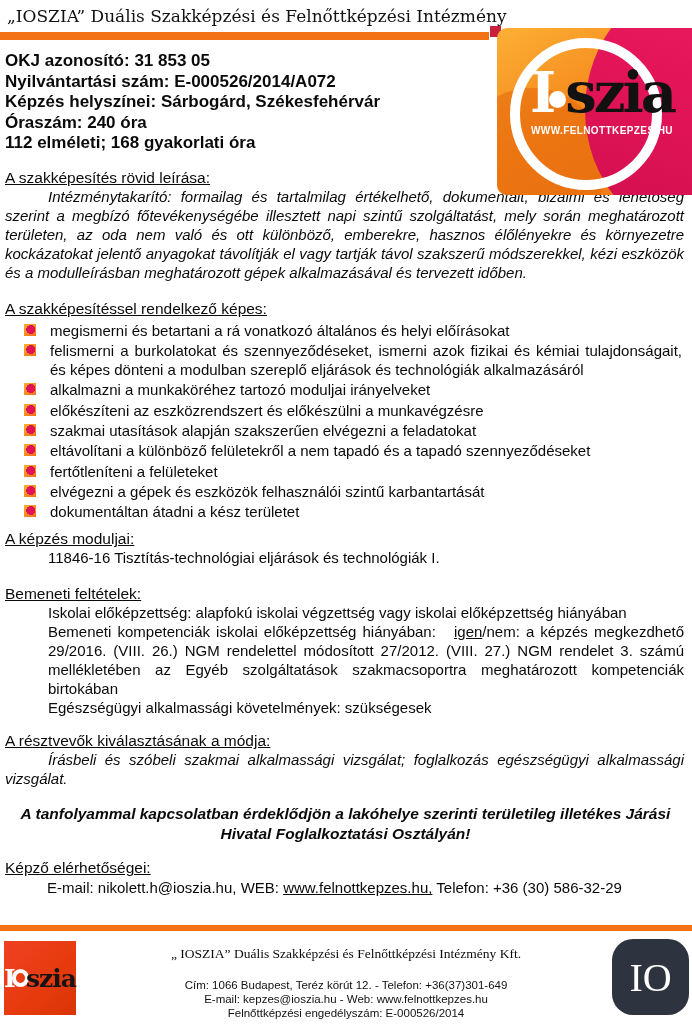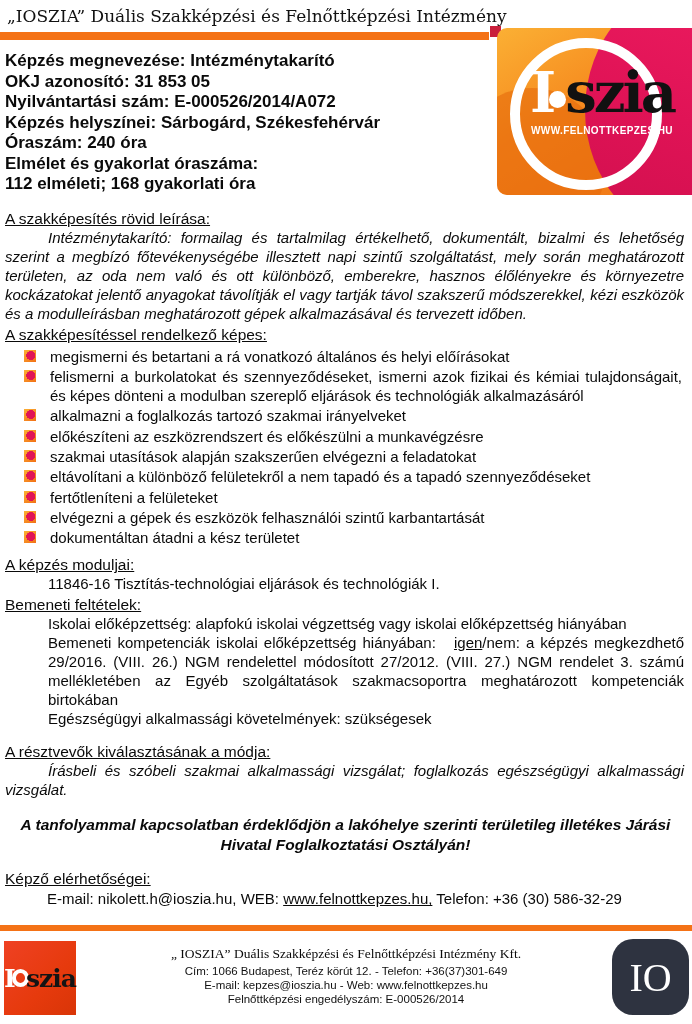--- a/index.html
+++ b/index.html
@@ -56,21 +56,21 @@
 
   
   .info-block{margin-top:11px;width:480px;font-weight:bold;font-size:17px;line-height:20.5px;}
 
   
   .sec-heading{
     margin:0;font-size:15.5px;font-weight:normal;
     text-decoration:underline;line-height:19px;
   }
   .mt-lg{margin-top:14px;}
-  .mt-md{margin-top:2px;}
+  .mt-md{margin-top:17px;}
   .mt-sm{margin-top:8px;}
   p{margin:0;}
   .justified{text-align:justify;padding-right:2px;}
   .indent-first{text-indent:43px;font-style:italic;}
   .indent-block{margin-left:43px;}
   .bullet-list{list-style:none;margin:3px 0 0 0;padding:0;}
   .bullet-list li{
     position:relative;padding-left:45px;padding-right:4px;
     text-align:justify;line-height:19.3px;margin-bottom:1px;
   }
@@ -99,49 +99,47 @@
   .fl-i{color:#ffffff;}
   .fl-o{display:inline-block;width:10px;height:10px;border:4px solid #ffffff;border-radius:50%;margin:0 -3px 0 -4px;}
   .fl-szia{color:#141414;letter-spacing:-1px;}
   .footer-logo-right{
     position:absolute;left:612px;top:939px;width:77px;height:76px;
     background:#2e3340;color:#ffffff;
     font-family:"Liberation Serif", serif;font-size:40px;
     display:flex;align-items:center;justify-content:center;border-radius:21px;
   }
   .footer-text{position:absolute;left:86px;top:946px;width:520px;text-align:center;}
-  .footer-company{font-family:"Liberation Serif", serif;font-size:13.5px;line-height:16px;margin-bottom:2px;}
+  .footer-company{font-family:"Liberation Serif", serif;font-size:13.5px;line-height:16px;margin-bottom:16px;}
   .footer-line{font-size:11.5px;line-height:14px;color:#111;}
 </style>
 </head>
 <body>
 
 <div class="page">
 
   <div class="doc-title">„IOSZIA” Duális Szakképzési és Felnőttképzési Intézmény</div>
   <div class="accent-bar"></div>
 
   <div class="info-block">
-    <div>Képzés megnevezése: Intézménytakarító</div>
     <div>OKJ azonosító: 31 853 05</div>
     <div>Nyilvántartási szám: E-000526/2014/A072</div>
     <div>Képzés helyszínei: Sárbogárd, Székesfehérvár</div>
     <div>Óraszám: 240 óra</div>
-    <div>Elmélet és gyakorlat óraszáma:</div>
     <div>112 elméleti; 168 gyakorlati óra</div>
   </div>
 
   <h2 class="sec-heading mt-lg">A szakképesítés rövid leírása:</h2>
   <p class="justified indent-first">Intézménytakarító: formailag és tartalmilag értékelhető, dokumentált, bizalmi és lehetőség szerint a megbízó főtevékenységébe illesztett napi szintű szolgáltatást, mely során meghatározott területen, az oda nem való és ott különböző, emberekre, hasznos élőlényekre és környezetre kockázatokat jelentő anyagokat távolítják el vagy tartják távol szakszerű módszerekkel, kézi eszközök és a modulleírásban meghatározott gépek alkalmazásával és tervezett időben.</p>
 
   <h2 class="sec-heading mt-md">A szakképesítéssel rendelkező képes:</h2>
   <ul class="bullet-list">
     <li><span class="bullet"></span><span>megismerni és betartani a rá vonatkozó általános és helyi előírásokat</span></li>
     <li><span class="bullet"></span><span>felismerni a burkolatokat és szennyeződéseket, ismerni azok fizikai és kémiai tulajdonságait, és képes dönteni a modulban szereplő eljárások és technológiák alkalmazásáról</span></li>
-    <li><span class="bullet"></span><span>alkalmazni a foglalkozás tartozó szakmai irányelveket</span></li>
+    <li><span class="bullet"></span><span>alkalmazni a munkaköréhez tartozó moduljai irányelveket</span></li>
     <li><span class="bullet"></span><span>előkészíteni az eszközrendszert és előkészülni a munkavégzésre</span></li>
     <li><span class="bullet"></span><span>szakmai utasítások alapján szakszerűen elvégezni a feladatokat</span></li>
     <li><span class="bullet"></span><span>eltávolítani a különböző felületekről a nem tapadó és a tapadó szennyeződéseket</span></li>
     <li><span class="bullet"></span><span>fertőtleníteni a felületeket</span></li>
     <li><span class="bullet"></span><span>elvégezni a gépek és eszközök felhasználói szintű karbantartását</span></li>
     <li><span class="bullet"></span><span>dokumentáltan átadni a kész területet</span></li>
   </ul>
 
   <h2 class="sec-heading mt-sm">A képzés moduljai:</h2>
   <p class="indent-block">11846-16 Tisztítás-technológiai eljárások és technológiák I.</p>

